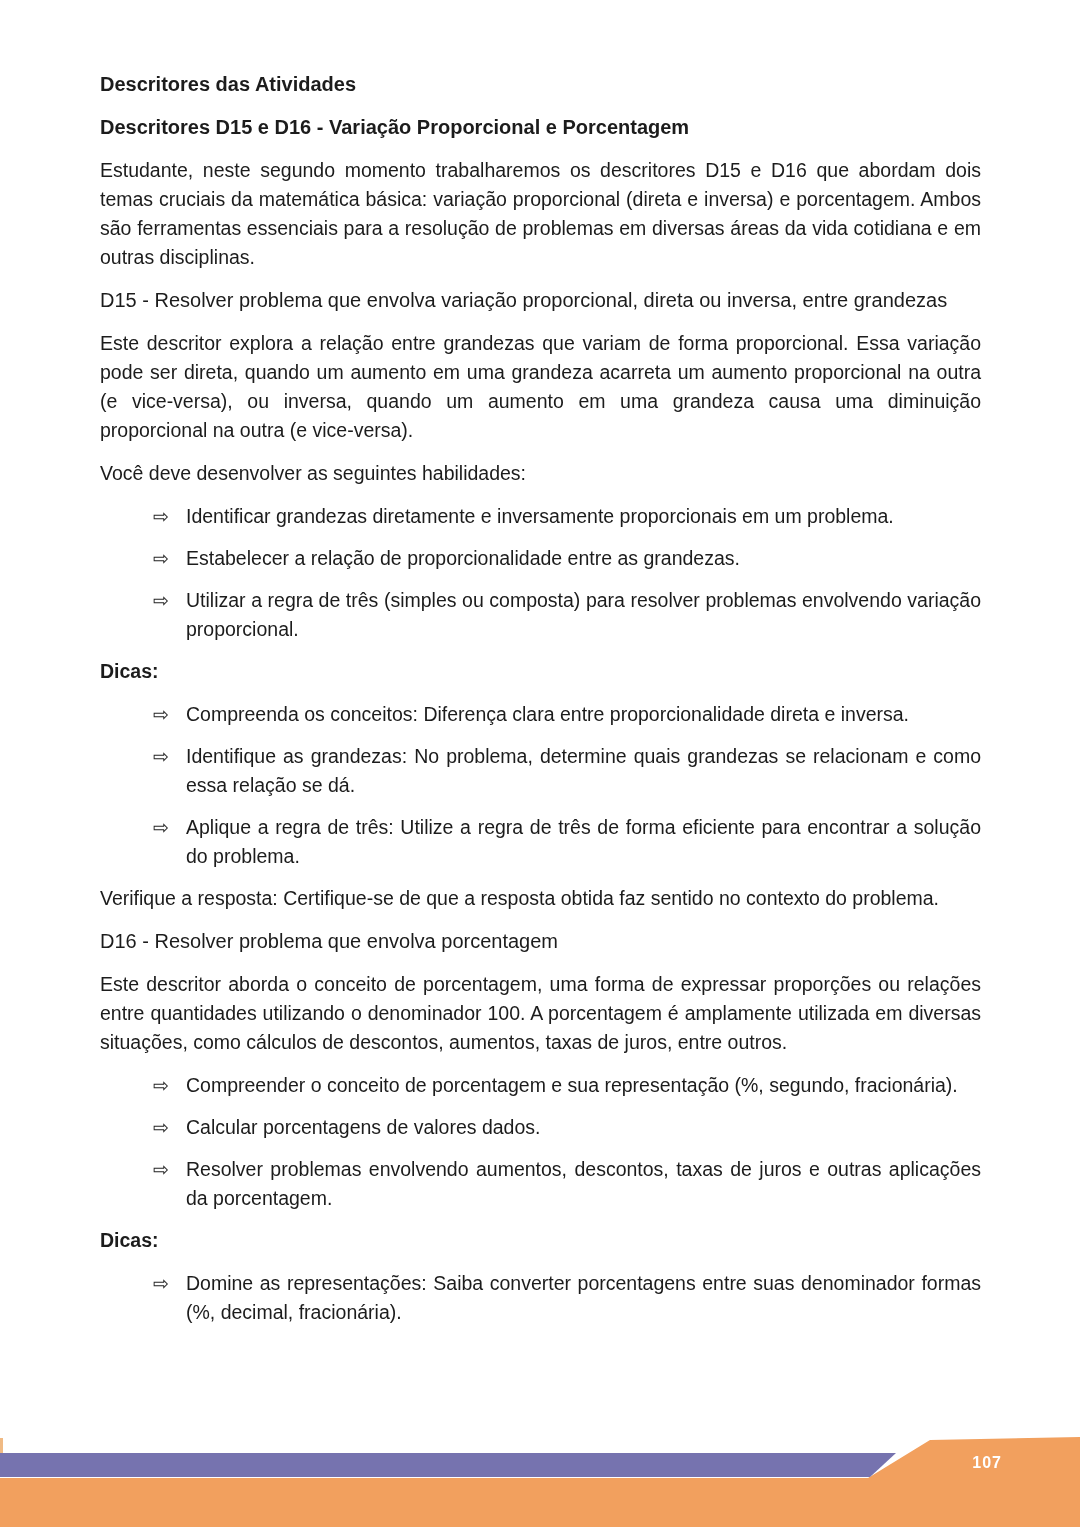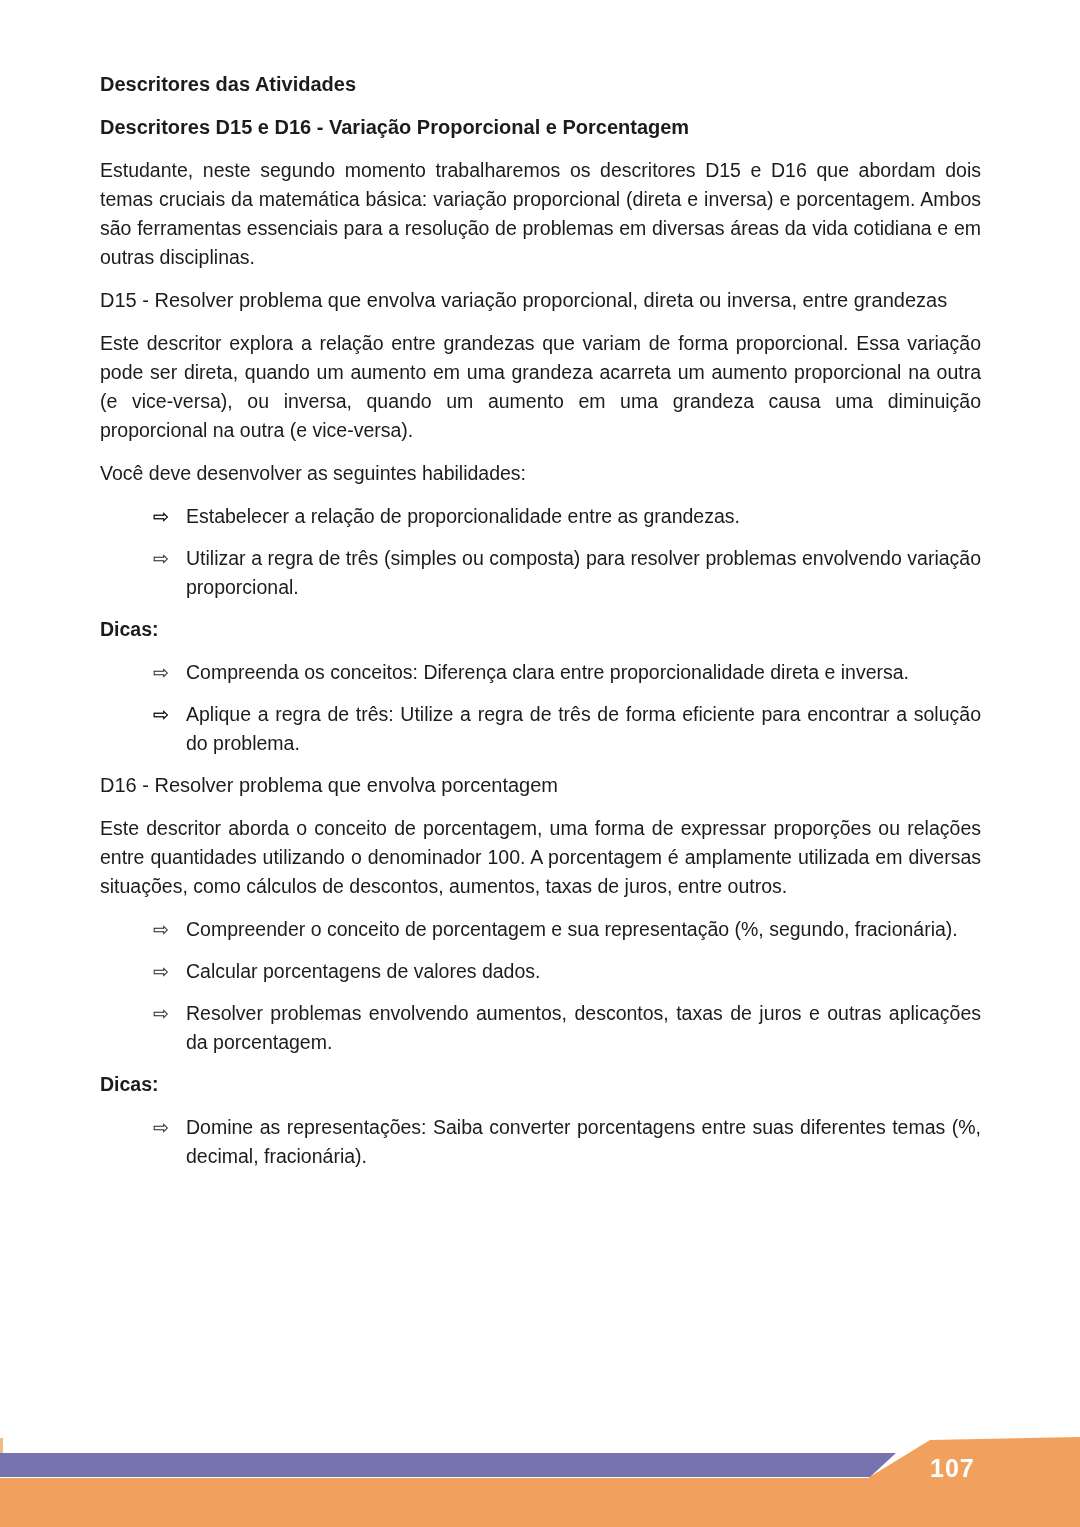--- a/index.html
+++ b/index.html
@@ -82,24 +82,24 @@
     position: absolute;
     left: 0; top: 1438px;
     width: 3px; height: 16px;
     background: #F0BA84;
   }
   .page-number {
     position: absolute;
     left: 930px; top: 1454px;
     width: 72px;
     color: #ffffff;
-    font-size: 25px;
+    font-size: 16px;
     font-weight: 700;
     letter-spacing: 1px;
-    text-align: left;
+    text-align: right;
   }
 </style>
 </head>
 <body>
 
 <div class="page">
 
   <div class="content">
 
     <div class="title">Descritores das Atividades</div>
@@ -110,47 +110,50 @@
 
     <div class="heading">D15 - Resolver problema que envolva variação proporcional, direta ou inversa, entre grandezas</div>
 
     <p class="body-par">Este descritor explora a relação entre grandezas que variam de forma proporcional. Essa variação pode ser direta, quando um aumento em uma grandeza acarreta um aumento proporcional na outra (e vice-versa), ou inversa, quando um aumento em uma grandeza causa uma diminuição proporcional na outra (e vice-versa).</p>
 
     <p class="plain-par">Você deve desenvolver as seguintes habilidades:</p>
 
     <ul class="arrow-list">
       <li>
         <span class="arrow">⇨</span>
+        <span>Identificar grandezas diretamente e inversamente proporcionais em um problema.</span>
       </li>
       <li>
         <span class="arrow">⇨</span>
         <span>Estabelecer a relação de proporcionalidade entre as grandezas.</span>
       </li>
       <li>
         <span class="arrow">⇨</span>
         <span>Utilizar a regra de três (simples ou composta) para resolver problemas envolvendo variação proporcional.</span>
       </li>
     </ul>
 
     <div class="tips-label">Dicas:</div>
 
     <ul class="arrow-list">
       <li>
         <span class="arrow">⇨</span>
         <span>Compreenda os conceitos: Diferença clara entre proporcionalidade direta e inversa.</span>
       </li>
       <li>
         <span class="arrow">⇨</span>
+        <span>Identifique as grandezas: No problema, determine quais grandezas se relacionam e como essa relação se dá.</span>
       </li>
       <li>
         <span class="arrow">⇨</span>
         <span>Aplique a regra de três: Utilize a regra de três de forma eficiente para encontrar a solução do problema.</span>
       </li>
     </ul>
 
+    <p class="body-par">Verifique a resposta: Certifique-se de que a resposta obtida faz sentido no contexto do problema.</p>
 
     <div class="heading">D16 - Resolver problema que envolva porcentagem</div>
 
     <p class="body-par">Este descritor aborda o conceito de porcentagem, uma forma de expressar proporções ou relações entre quantidades utilizando o denominador 100. A porcentagem é amplamente utilizada em diversas situações, como cálculos de descontos, aumentos, taxas de juros, entre outros.</p>
 
 
     <ul class="arrow-list">
       <li>
         <span class="arrow">⇨</span>
         <span>Compreender o conceito de porcentagem e sua representação (%, segundo, fracionária).</span>
@@ -163,21 +166,21 @@
         <span class="arrow">⇨</span>
         <span>Resolver problemas envolvendo aumentos, descontos, taxas de juros e outras aplicações da porcentagem.</span>
       </li>
     </ul>
 
     <div class="tips-label">Dicas:</div>
 
     <ul class="arrow-list">
       <li>
         <span class="arrow">⇨</span>
-        <span>Domine as representações: Saiba converter porcentagens entre suas diferentes temas (%, decimal, fracionária).</span>
+        <span>Domine as representações: Saiba converter porcentagens entre suas denominador formas (%, decimal, fracionária).</span>
       </li>
     </ul>
 
   </div>
 
   <div class="left-sliver"></div>
   <div class="footer-orange"></div>
   <div class="footer-purple"></div>
   <div class="page-number">107</div>
 

